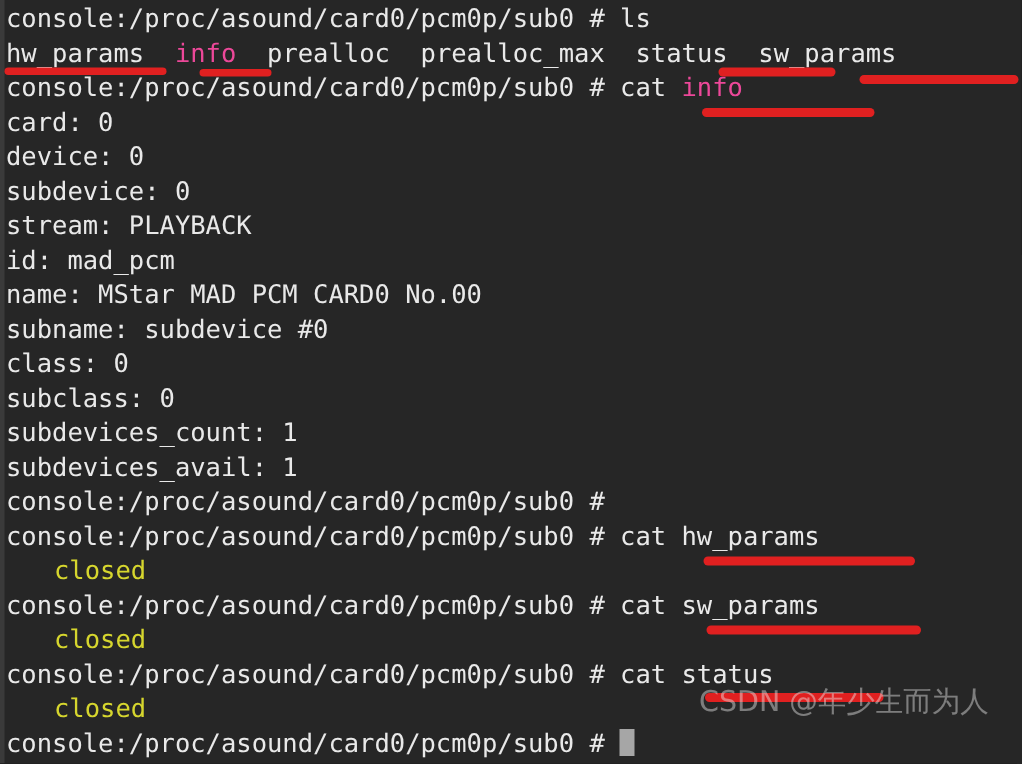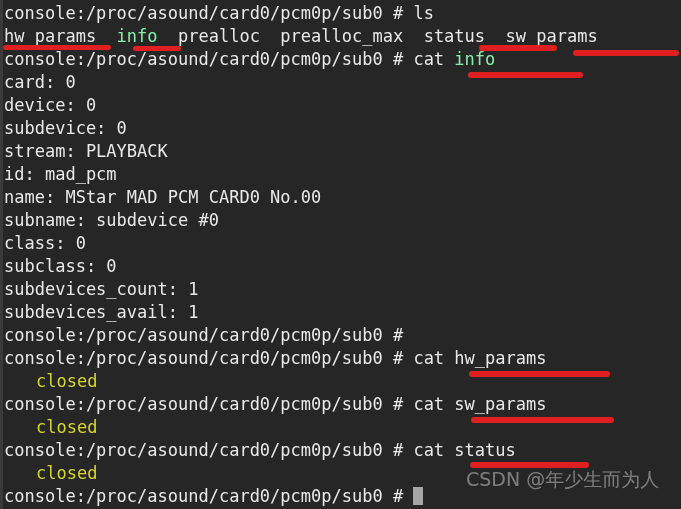--- a/index.html
+++ b/index.html
@@ -33,21 +33,21 @@
     top: 2px;
     width: 680px;
     white-space: pre;
   }
   .line {
     height: 23px;
     white-space: pre;
     overflow: visible;
   }
   .tok-default { color: #e9e9e9; }
-  .tok-cyan    { color: #86efac; }
+  .tok-cyan    { color: #ec4899; }
   .tok-yellow  { color: #d6d62e; margin-left: 32px; }
   .cursor {
     display: inline-block;
     width: 10px;
     height: 18px;
     background: #bdbdbd;
     vertical-align: -3px;
     opacity: .85;
   }
   
@@ -75,14 +75,14 @@
   <div id="annotations">
       <div class="underline" style="left: 3px; top: 45px; width: 108px; height: 5px; background: rgb(224, 32, 32);"></div>
       <div class="underline" style="left: 133px; top: 46px; width: 48px; height: 5px; background: rgb(224, 32, 32);"></div>
       <div class="underline" style="left: 479px; top: 45px; width: 78px; height: 6px; background: rgb(224, 32, 32);"></div>
       <div class="underline" style="left: 573px; top: 50px; width: 106px; height: 6px; background: rgb(224, 32, 32);"></div>
       <div class="underline" style="left: 468px; top: 72px; width: 115px; height: 6px; background: rgb(224, 32, 32);"></div>
       <div class="underline" style="left: 469px; top: 371px; width: 141px; height: 6px; background: rgb(224, 32, 32);"></div>
       <div class="underline" style="left: 471px; top: 417px; width: 143px; height: 6px; background: rgb(224, 32, 32);"></div>
       <div class="underline" style="left: 470px; top: 462px; width: 119px; height: 6px; background: rgb(224, 32, 32);"></div>
     </div>
-  <div id="watermark" style="left: 466px; top: 468px;">CSDN @年少生而为人</div>
+  <div id="watermark" style="left: 466px; top: 457px;">CSDN @年少生而为人</div>
 </div>
 
 </body></html>

